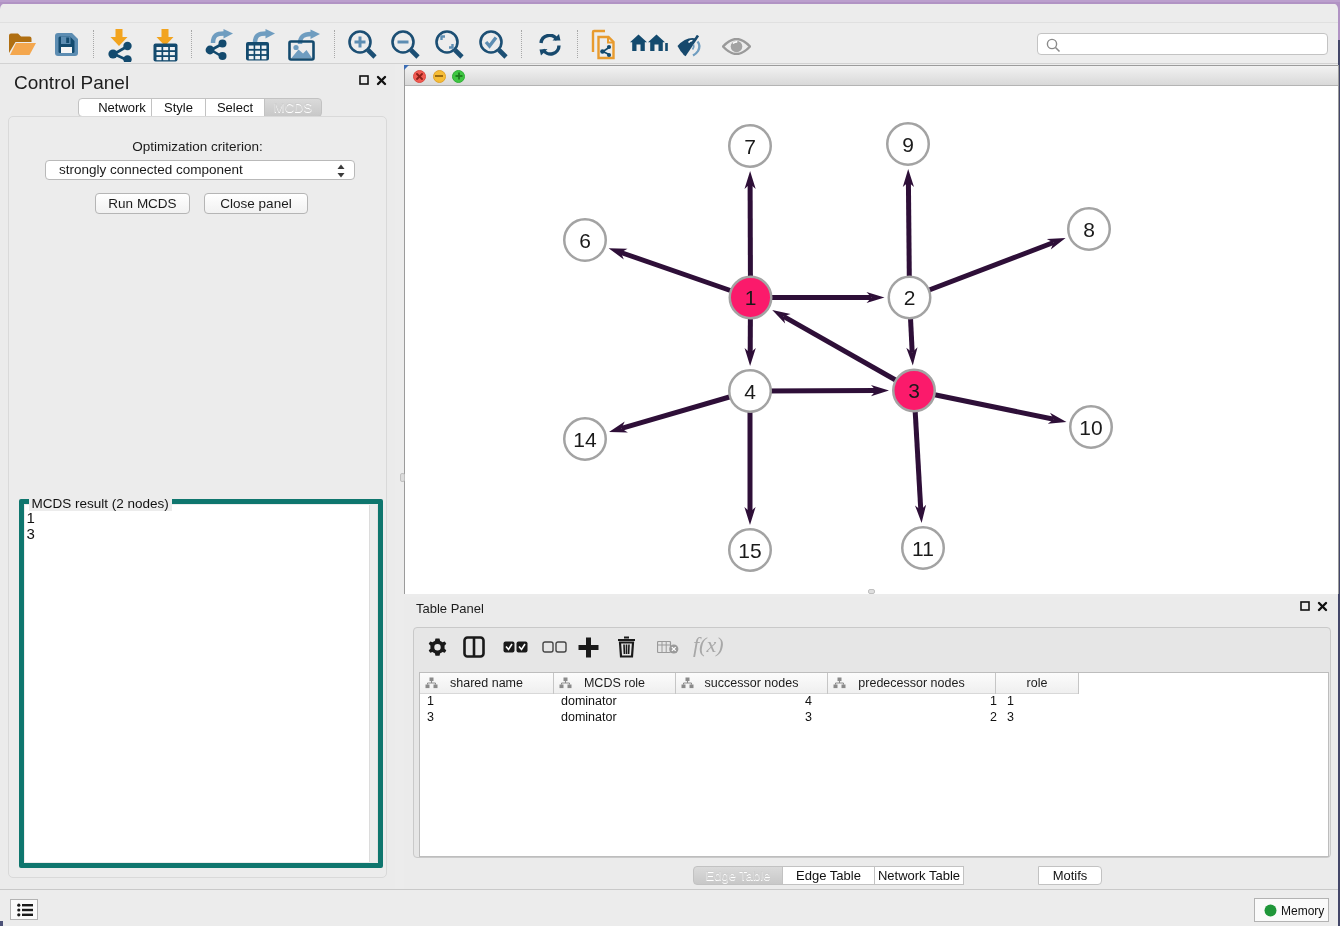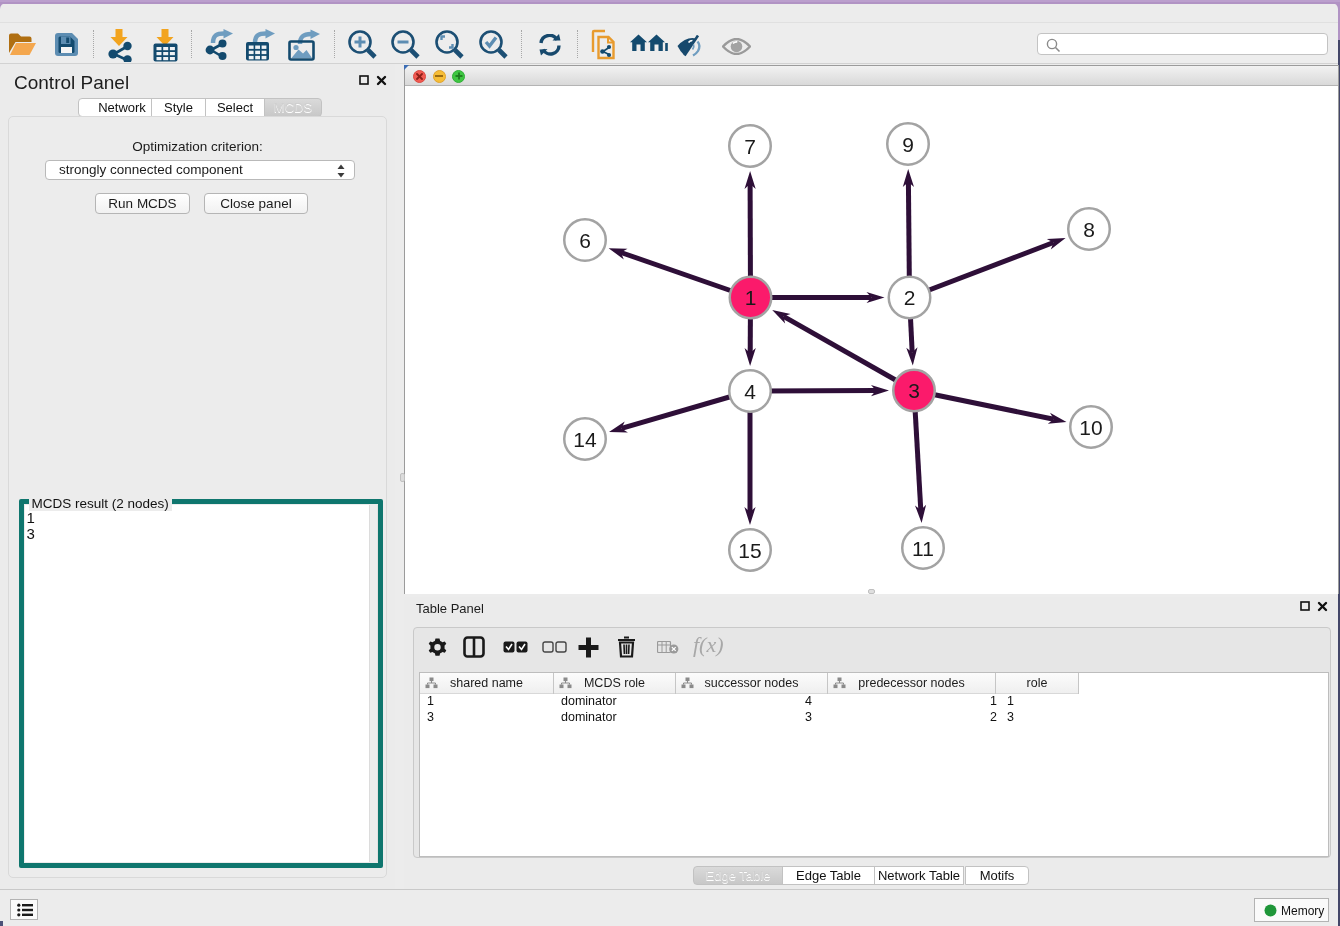--- a/index.html
+++ b/index.html
@@ -443,21 +443,21 @@
         <span class="abs" style="left:408px; width:169px; text-align:right;">2</span>
         <span class="abs" style="left:587px;">3</span>
       </div>
     </div>
   </div>
 </div>
 
 <div class="btab emboss" style="left:693px; width:90px; background:linear-gradient(#dadada,#c8c8c8); border-radius:4px 0 0 4px;">Edge Table</div>
 <div class="btab" style="left:782px; width:93px;">Edge Table</div>
 <div class="btab" style="left:874px; width:90px;">Network Table</div>
-<div class="btab" style="left:965px; width:64px; border-radius:0 4px 4px 0;">Motifs</div>
+<div class="btab" style="left:1038px; width:64px; border-radius:0 4px 4px 0;">Motifs</div>
 
 <div id="statusbar">
   <div id="listbtn">
     <svg class="abs" style="left:6px;top:3px;" width="16" height="14" viewBox="0 0 16 14">
       <g fill="#1a1a1a">
             <circle cx="1.8" cy="2.2" r="1.6"></circle>
             <circle cx="1.8" cy="7" r="1.6"></circle>
             <circle cx="1.8" cy="11.8" r="1.6"></circle>
           </g>
       <g stroke="#1a1a1a" stroke-width="2.4">

